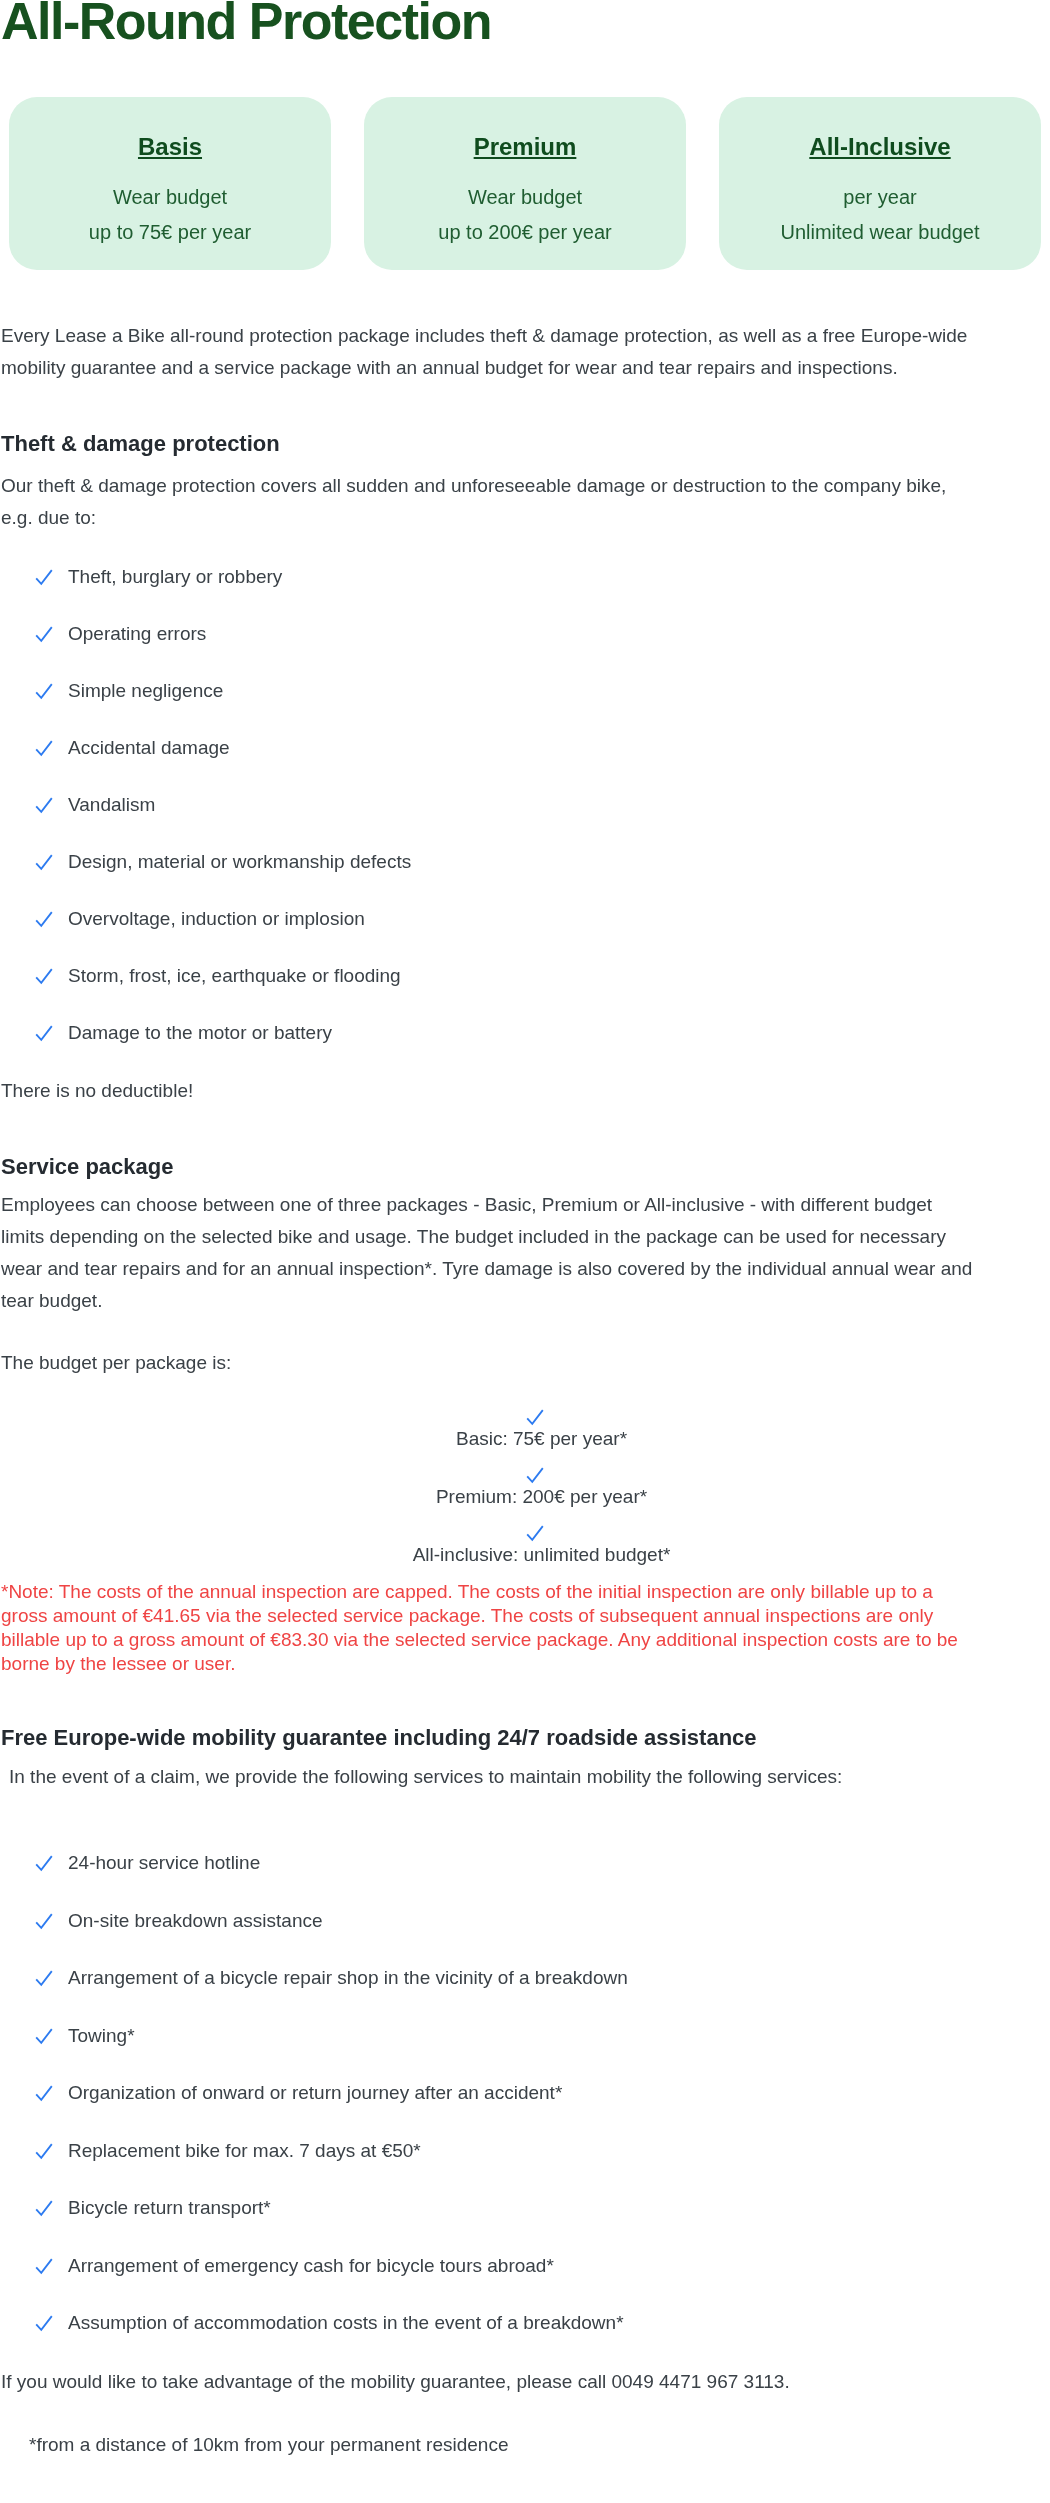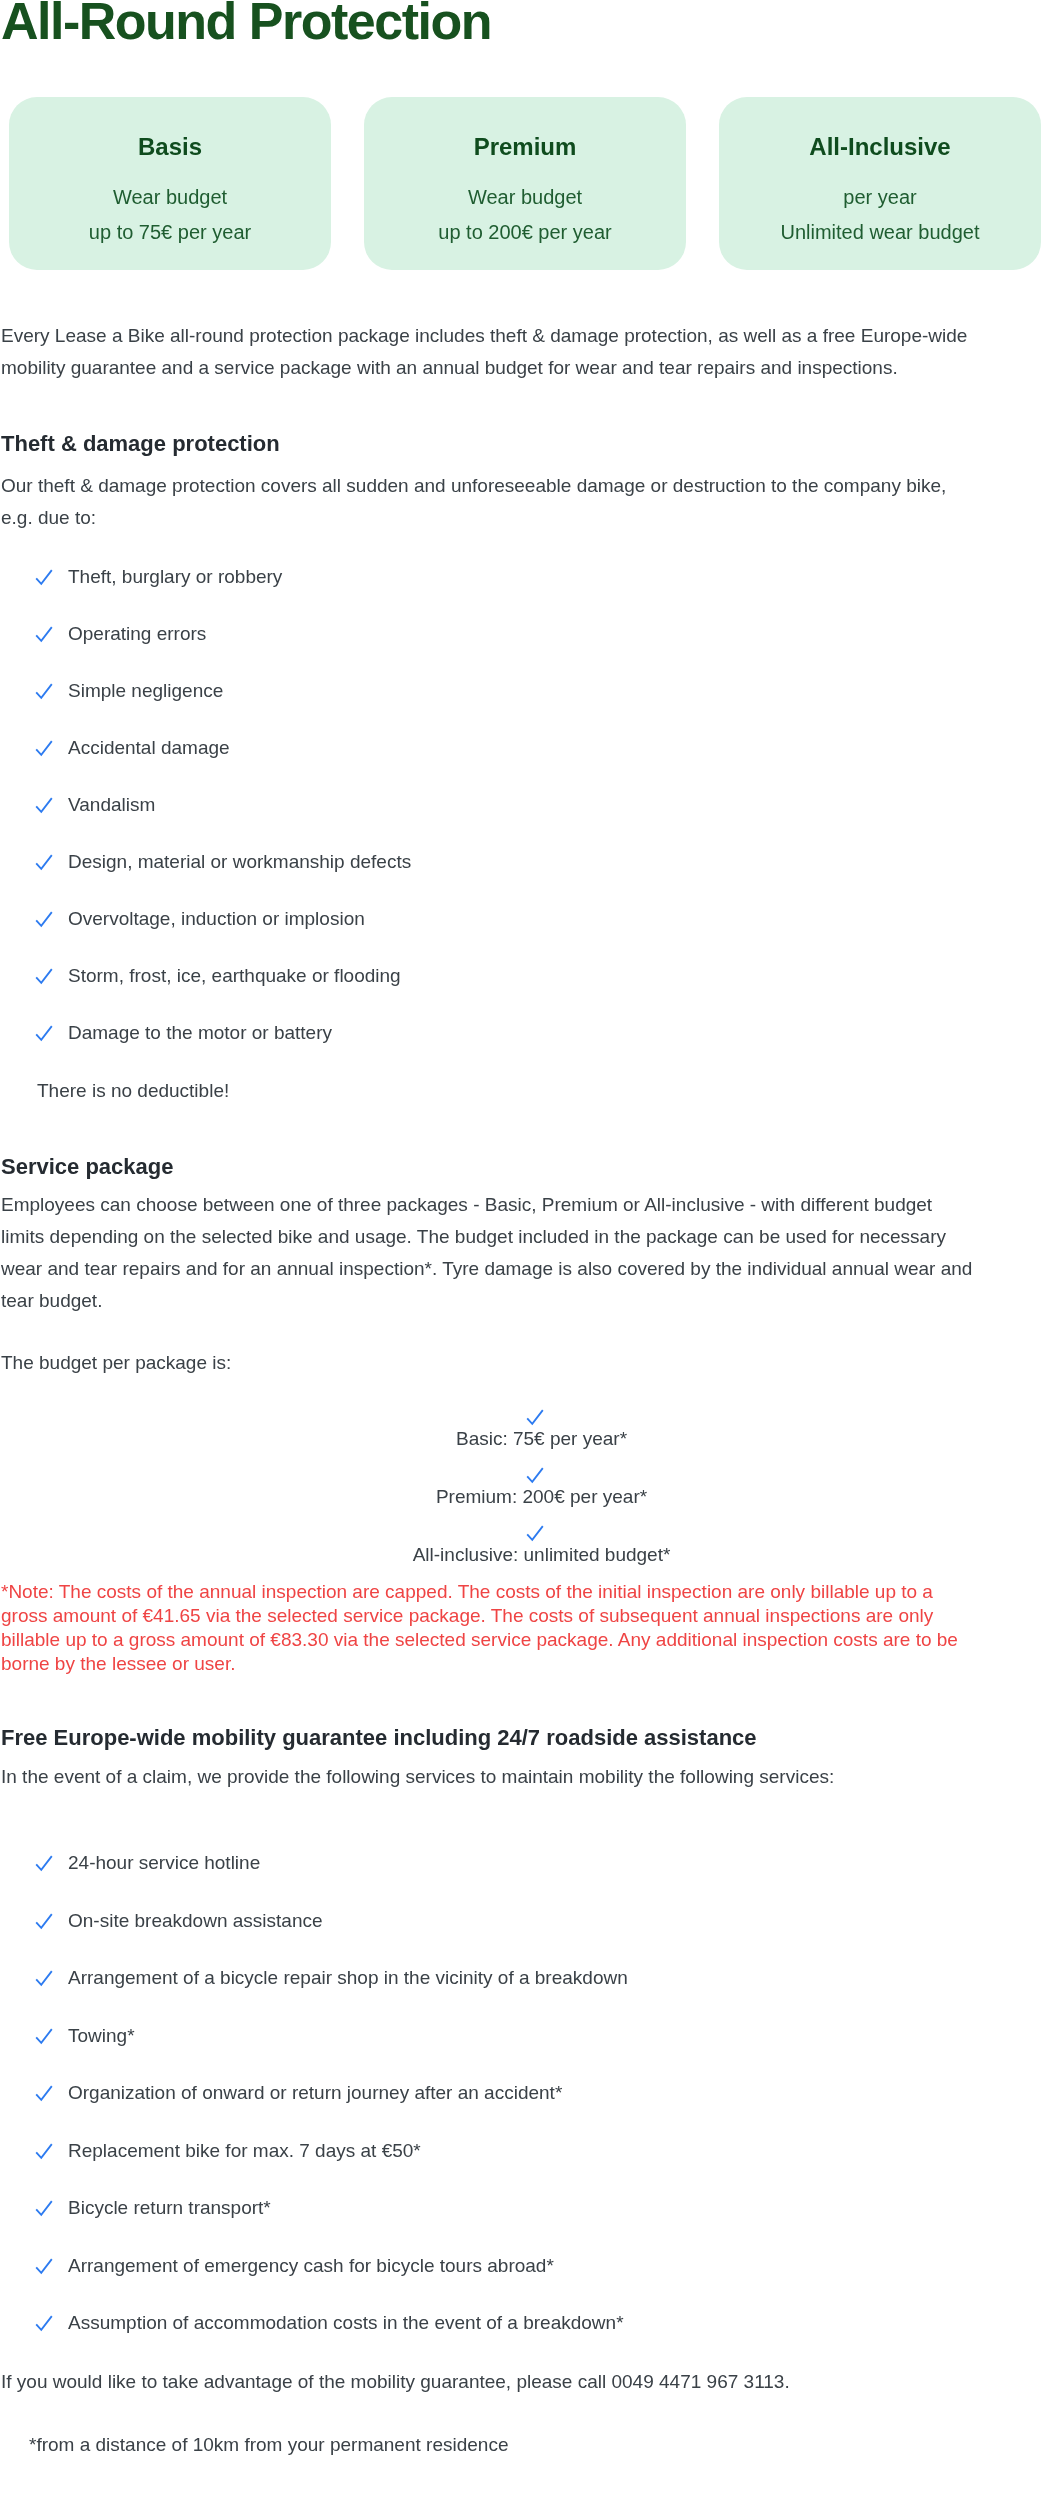--- a/index.html
+++ b/index.html
@@ -36,20 +36,21 @@
     background: #d8f2e3;
     border-radius: 28px;
     text-align: center;
     padding-top: 36px;
   }
   .card-title {
     font-size: 24px;
     line-height: 28px;
     font-weight: 700;
     color: #0f4c1e;
+    text-decoration: underline;
   }
   .card-sub {
     margin-top: 19px;
     font-size: 20px;
     line-height: 35px;
     color: #1f5d31;
   }
 
   
   .line { white-space: nowrap; }
@@ -62,22 +63,22 @@
     color: #252b31;
     white-space: nowrap;
   }
   #theft-heading { margin-top: 45px; }
   .theft-desc { margin-top: 11px; }
   #service-heading { margin-top: 45px; }
   .service-desc { margin-top: 7px; line-height: 31px; }
   .budget-intro { margin-top: 30px; line-height: 30px; }
   .note { margin-top: 15px; font-size: 19px; line-height: 24px; color: #ef4444; }
   #mobility-heading { margin-top: 47px; }
-  .mobility-desc { margin-top: 8px; line-height: 30px; }
-  .deductible { margin-top: 14px; line-height: 30px; padding-left: 36px; }
+  .mobility-desc { margin-top: 8px; line-height: 30px; padding-left: 8px; }
+  .deductible { margin-top: 14px; line-height: 30px; }
   .call-line { margin-top: 27px; }
   .footnote-line { margin-top: 31px; padding-left: 28px; }
 
   
   ul.check-list { list-style: none; }
   #theft-list { margin-top: 28px; }
   #budget-list { margin-top: 27px; }
   #mobility-list { margin-top: 55px; }
   ul.check-list li {
     display: flex;

